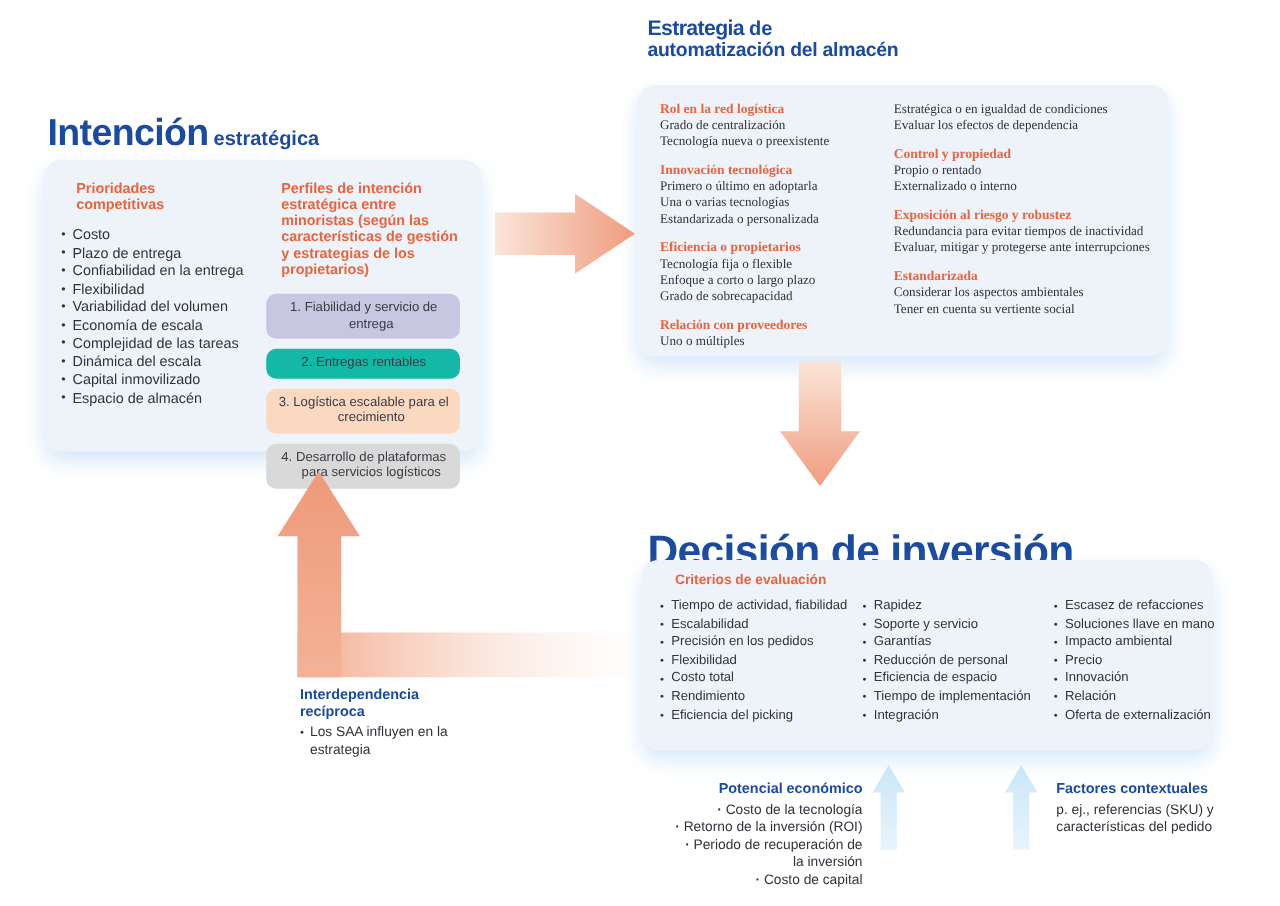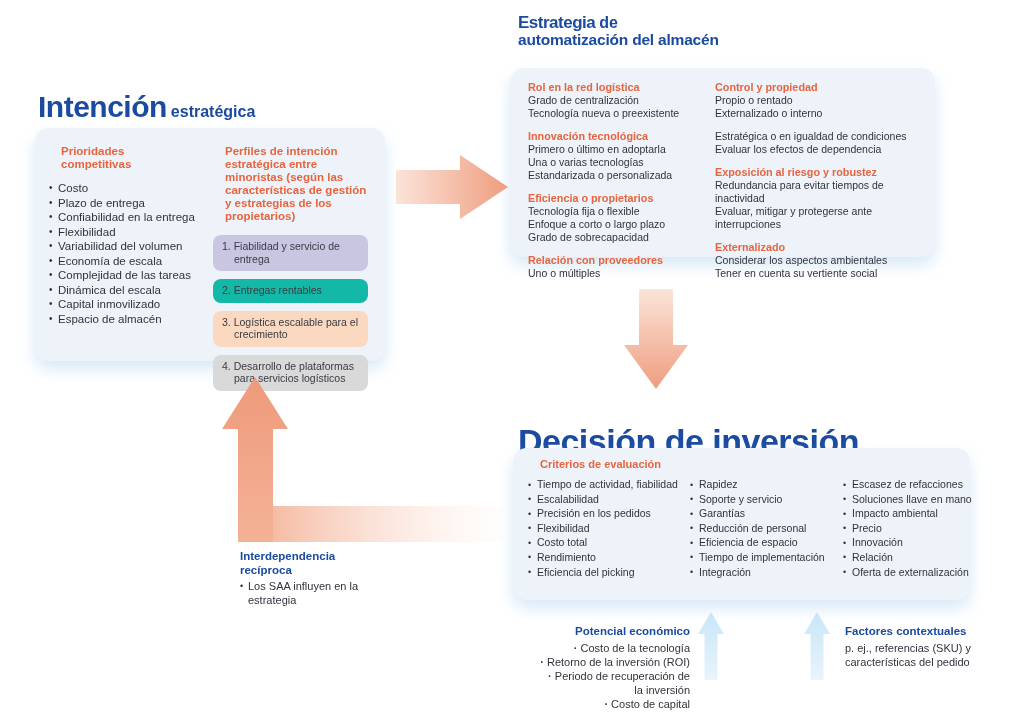--- a/index.html
+++ b/index.html
@@ -12,21 +12,21 @@
   .big-title .small-suffix{font-size:16px;margin-left:4px;}
   .big-title .subtitle{font-size:15.5px;letter-spacing:-.2px;margin-top:1px;}
   .orange-h{color:#e8643f;font-weight:bold;margin-left:12px;}
   
   .col-abs{position:absolute;}
   .plist{font-size:11.5px;line-height:14.5px;}
   .plist .li{position:relative;padding-left:9px;}
   .plist .li::before{content:"\2022";position:absolute;left:0;top:0;font-size:10px;}
   .profiles-header{font-size:11.5px;line-height:13px;}
   .chip{width:155px;box-sizing:border-box;border-radius:8px;padding:5px 8px 6px 9px;
-        font-size:10.5px;line-height:12.5px;margin-bottom:8px;color:#3a3a44;}
+        font-size:10.5px;line-height:12.5px;margin-bottom:8px;color:#3a3a44;text-align:center;}
   .chip .lbl{display:block;padding-left:12px;text-indent:-12px;}
   
   .sgroup{margin-bottom:10px;}
   .sgroup .gh{font-size:10.8px;line-height:13px;color:#e8643f;font-weight:bold;}
   .sgroup .gi{font-size:10.5px;line-height:13px;}
   
   .dlist{font-size:10.5px;line-height:14.6px;white-space:nowrap;}
   .dlist .li{position:relative;padding-left:9px;}
   .dlist .li::before{content:"\2022";position:absolute;left:0;top:.5px;font-size:9px;}
   
@@ -80,21 +80,21 @@
           </div>
       </div>
     </div>
   </div>
 
   <div class="big-title" style="left:518px;top:14px;">
     <div><span class="big" style="font-size:17px;">Estrategia</span><span class="small-suffix">de</span></div>
     <div class="subtitle">automatización del almacén</div>
   </div>
 
-  <div class="panel" style="left:510px;top:68px;width:425px;height:189px;">
+  <div class="panel" style="left:510px;top:68px;width:425px;height:217px;font-family:Liberation Serif, serif;">
     <div class="col-abs" style="left:18px;top:13px;width:182px;">
       <div class="sgroup">
         <div class="gh">Rol en la red logística</div>
         <div class="gi">Grado de centralización</div>
         <div class="gi">Tecnología nueva o preexistente</div>
       </div>
       <div class="sgroup">
         <div class="gh">Innovación tecnológica</div>
         <div class="gi">Primero o último en adoptarla</div>
         <div class="gi">Una o varias tecnologías</div>
@@ -106,35 +106,35 @@
         <div class="gi">Enfoque a corto o largo plazo</div>
         <div class="gi">Grado de sobrecapacidad</div>
       </div>
       <div class="sgroup">
         <div class="gh">Relación con proveedores</div>
         <div class="gi">Uno o múltiples</div>
       </div>
     </div>
     <div class="col-abs" style="left:205px;top:13px;width:215px;">
       <div class="sgroup">
+        <div class="gi">Estratégica o en igualdad de condiciones</div>
+        <div class="gi">Evaluar los efectos de dependencia</div>
+      </div>
+      <div class="sgroup">
         <div class="gh">Control y propiedad</div>
         <div class="gi">Propio o rentado</div>
         <div class="gi">Externalizado o interno</div>
       </div>
       <div class="sgroup">
-        <div class="gi">Estratégica o en igualdad de condiciones</div>
-        <div class="gi">Evaluar los efectos de dependencia</div>
-      </div>
-      <div class="sgroup">
         <div class="gh">Exposición al riesgo y robustez</div>
         <div class="gi">Redundancia para evitar tiempos de inactividad</div>
         <div class="gi">Evaluar, mitigar y protegerse ante interrupciones</div>
       </div>
       <div class="sgroup">
-        <div class="gh">Externalizado</div>
+        <div class="gh">Estandarizada</div>
         <div class="gi">Considerar los aspectos ambientales</div>
         <div class="gi">Tener en cuenta su vertiente social</div>
       </div>
     </div>
   </div>
 
   <div class="big-title" style="left:518px;top:396px;">
     <div class="big" style="font-size:34px;margin-top:28px;">Decisión de inversión</div>
     <div class="subtitle">en sistemas de almacenamiento automatizado</div>
   </div>

